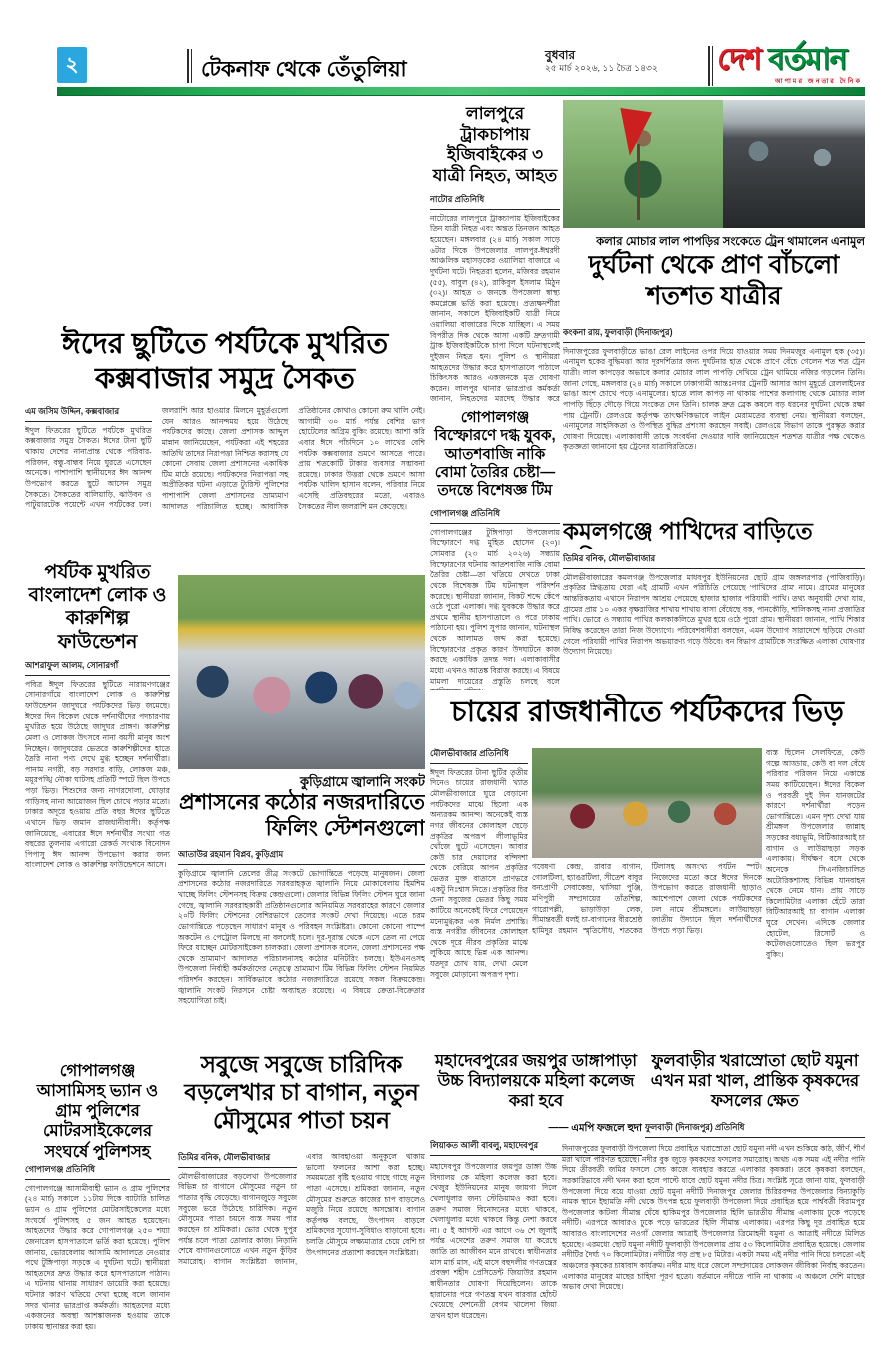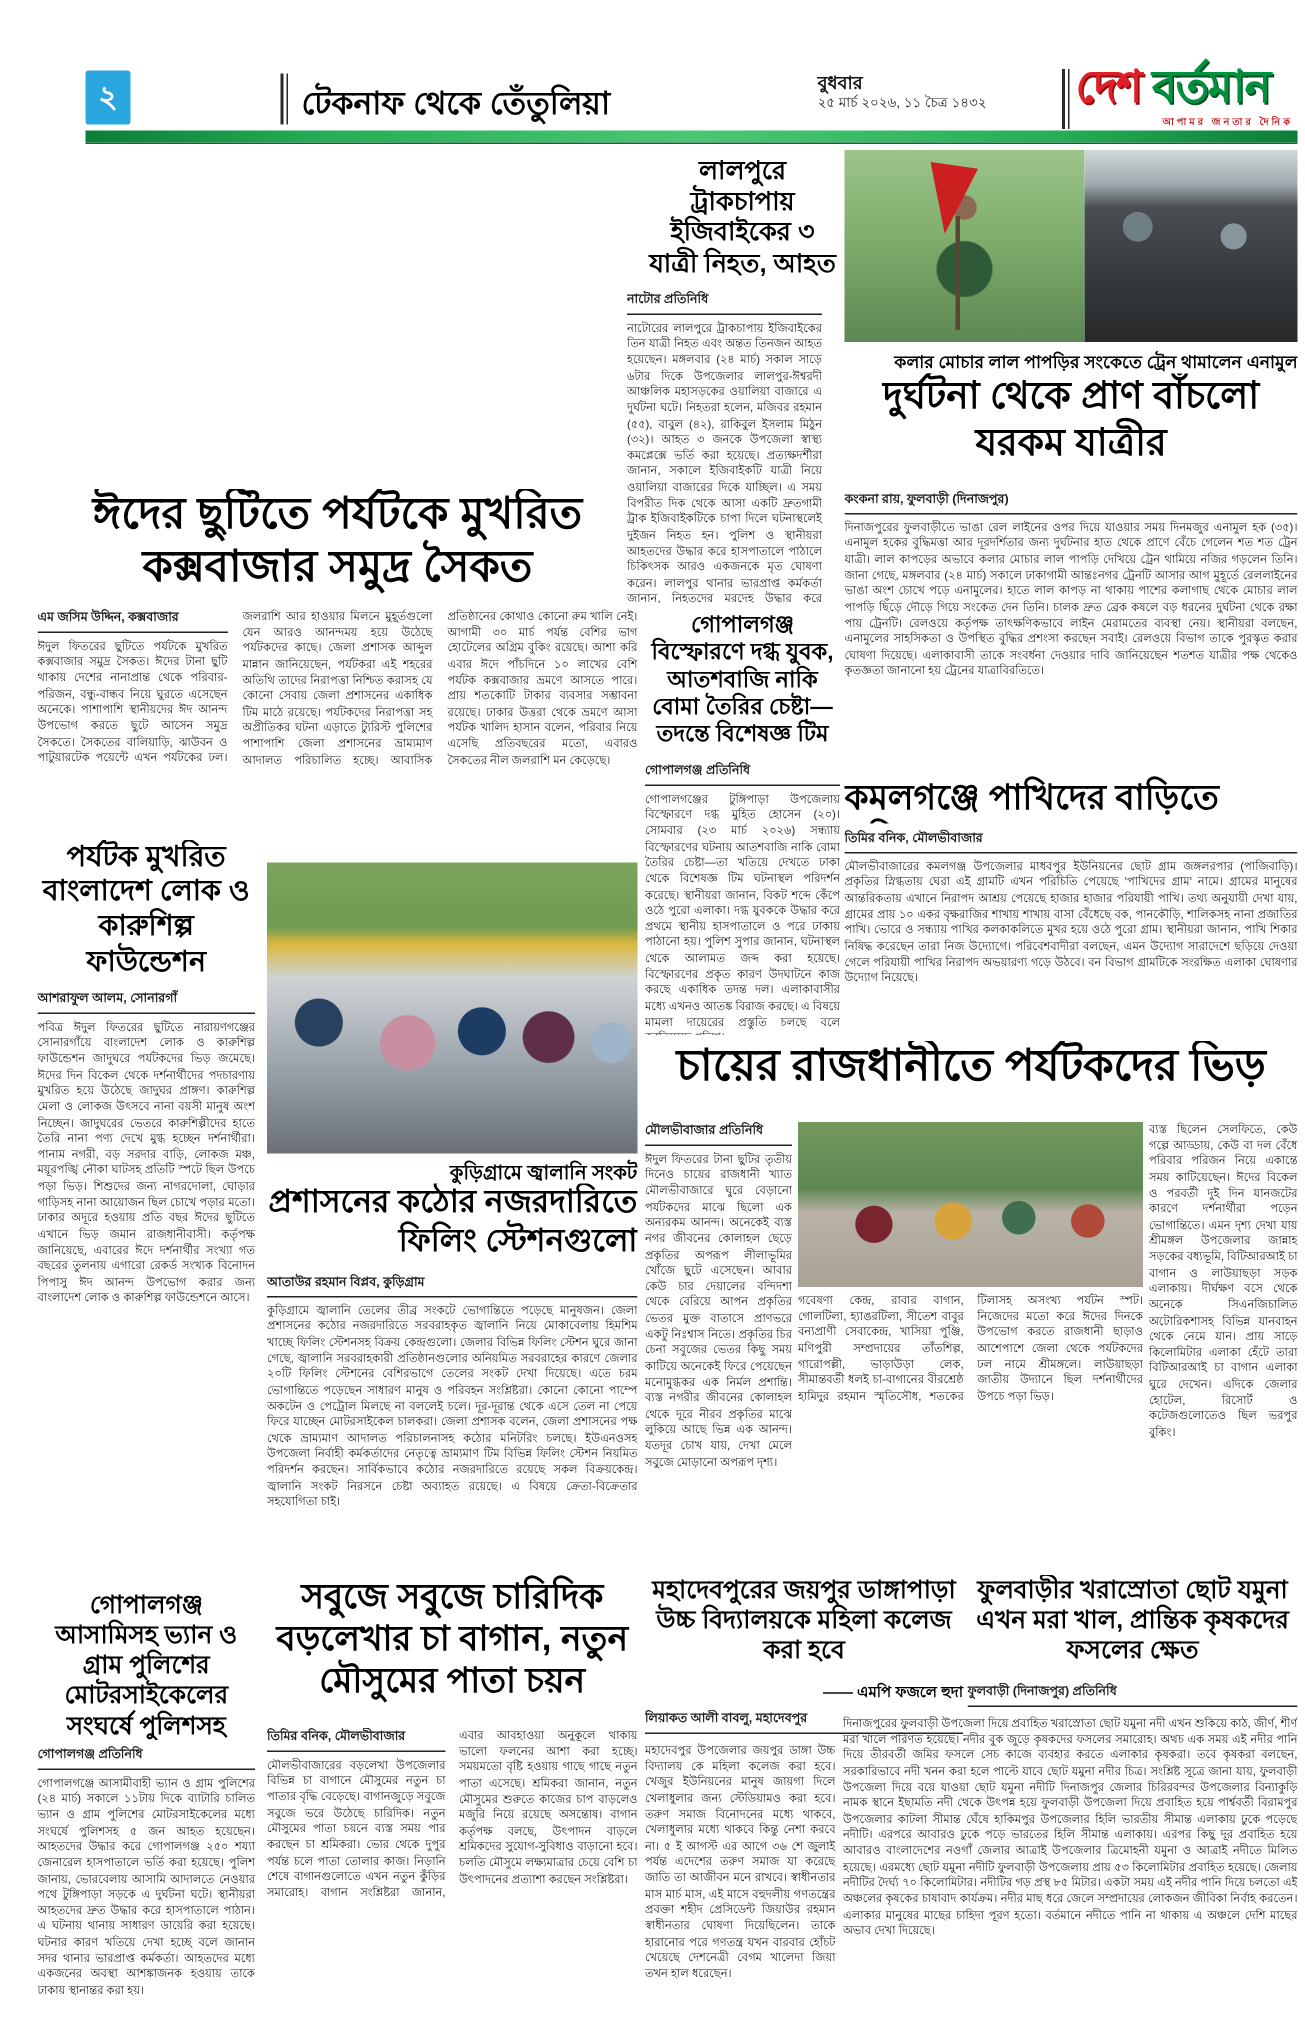--- a/index.html
+++ b/index.html
@@ -122,39 +122,39 @@
     <span>কুড়িগ্রামে জ্বালানি তেলের তীব্র সংকটে ভোগান্তিতে পড়েছে মানুষজন। জেলা প্রশাসনের কঠোর নজরদারিতে সরবরাহকৃত জ্বালানি নিয়ে মোকাবেলায় হিমশিম খাচ্ছে ফিলিং স্টেশনসহ বিক্রয় কেন্দ্রগুলো। জেলার বিভিন্ন ফিলিং স্টেশন ঘুরে জানা গেছে, জ্বালানি সরবরাহকারী প্রতিষ্ঠানগুলোর অনিয়মিত সরবরাহের কারণে জেলার ২০টি ফিলিং স্টেশনের বেশিরভাগে তেলের সংকট দেখা দিয়েছে। এতে চরম ভোগান্তিতে পড়েছেন সাধারণ মানুষ ও পরিবহন সংশ্লিষ্টরা। কোনো কোনো পাম্পে অকটেন ও পেট্রোল মিলছে না বললেই চলে। দূর-দূরান্ত থেকে এসে তেল না পেয়ে ফিরে যাচ্ছেন মোটরসাইকেল চালকরা। জেলা প্রশাসক বলেন, জেলা প্রশাসনের পক্ষ থেকে ভ্রাম্যমাণ আদালত পরিচালনাসহ কঠোর মনিটরিং চলছে। ইউএনওসহ উপজেলা নির্বাহী কর্মকর্তাদের নেতৃত্বে ভ্রাম্যমাণ টিম বিভিন্ন ফিলিং স্টেশন নিয়মিত পরিদর্শন করছেন। সার্বিকভাবে কঠোর নজরদারিতে রয়েছে সকল বিক্রয়কেন্দ্র। জ্বালানি সংকট নিরসনে চেষ্টা অব্যাহত রয়েছে। এ বিষয়ে ক্রেতা-বিক্রেতার সহযোগিতা চাই।</span>
   </div>
 
   <div class="abs headline" style="left:178px;top:1050px;width:247px;height:98px;font-size:23px;">সবুজে সবুজে চারিদিক বড়লেখার চা বাগান, নতুন মৌসুমের পাতা চয়ন</div>
   <div class="abs body-text cols2" style="left:178px;top:1152px;width:247px;height:180px;">
     <span class="byline">তিমির বনিক, মৌলভীবাজার</span>
     <span>মৌলভীবাজারের বড়লেখা উপজেলার বিভিন্ন চা বাগানে মৌসুমের নতুন চা পাতার বৃদ্ধি বেড়েছে। বাগানজুড়ে সবুজে সবুজে ভরে উঠেছে চারিদিক। নতুন মৌসুমের পাতা চয়নে ব্যস্ত সময় পার করছেন চা শ্রমিকরা। ভোর থেকে দুপুর পর্যন্ত চলে পাতা তোলার কাজ। নিড়ানি শেষে বাগানগুলোতে এখন নতুন কুঁড়ির সমারোহ। বাগান সংশ্লিষ্টরা জানান, এবার আবহাওয়া অনুকূলে থাকায় ভালো ফলনের আশা করা হচ্ছে। সময়মতো বৃষ্টি হওয়ায় গাছে গাছে নতুন পাতা এসেছে। শ্রমিকরা জানান, নতুন মৌসুমের শুরুতে কাজের চাপ বাড়লেও মজুরি নিয়ে রয়েছে অসন্তোষ। বাগান কর্তৃপক্ষ বলছে, উৎপাদন বাড়লে শ্রমিকদের সুযোগ-সুবিধাও বাড়ানো হবে। চলতি মৌসুমে লক্ষ্যমাত্রার চেয়ে বেশি চা উৎপাদনের প্রত্যাশা করছেন সংশ্লিষ্টরা।</span>
   </div>
 
   <div class="abs headline" style="left:430px;top:104px;width:130px;height:86px;font-size:17px;">লালপুরে ট্রাকচাপায় ইজিবাইকের ৩ যাত্রী নিহত, আহত ৩</div>
-  <div class="abs body-text" style="left:418px;top:194px;width:130px;height:208px;">
+  <div class="abs body-text" style="left:430px;top:194px;width:130px;height:208px;">
     <span class="byline">নাটোর প্রতিনিধি</span>
     <span>নাটোরের লালপুরে ট্রাকচাপায় ইজিবাইকের তিন যাত্রী নিহত এবং অন্তত তিনজন আহত হয়েছেন। মঙ্গলবার (২৪ মার্চ) সকাল সাড়ে ৬টার দিকে উপজেলার লালপুর-ঈশ্বরদী আঞ্চলিক মহাসড়কের ওয়ালিয়া বাজারে এ দুর্ঘটনা ঘটে। নিহতরা হলেন, মজিবর রহমান (৫৫), বাবুল (৪২), রাকিবুল ইসলাম মিঠুন (৩২)। আহত ৩ জনকে উপজেলা স্বাস্থ্য কমপ্লেক্সে ভর্তি করা হয়েছে। প্রত্যক্ষদর্শীরা জানান, সকালে ইজিবাইকটি যাত্রী নিয়ে ওয়ালিয়া বাজারের দিকে যাচ্ছিল। এ সময় বিপরীত দিক থেকে আসা একটি দ্রুতগামী ট্রাক ইজিবাইকটিকে চাপা দিলে ঘটনাস্থলেই দুইজন নিহত হন। পুলিশ ও স্থানীয়রা আহতদের উদ্ধার করে হাসপাতালে পাঠালে চিকিৎসক আরও একজনকে মৃত ঘোষণা করেন। লালপুর থানার ভারপ্রাপ্ত কর্মকর্তা জানান, নিহতদের মরদেহ উদ্ধার করে ময়নাতদন্তের জন্য মর্গে পাঠানো হয়েছে। ঘাতক ট্রাকটি আটকের চেষ্টা চলছে এবং এ ঘটনায় পরবর্তী আইনগত ব্যবস্থা প্রক্রিয়াধীন রয়েছে।</span>
   </div>
 
   <div class="abs headline" style="left:430px;top:408px;width:130px;height:96px;font-size:15px;">গোপালগঞ্জ বিস্ফোরণে দগ্ধ যুবক, আতশবাজি নাকি বোমা তৈরির চেষ্টা—তদন্তে বিশেষজ্ঞ টিম</div>
   <div class="abs body-text" style="left:430px;top:508px;width:130px;height:182px;">
     <span class="byline">গোপালগঞ্জ প্রতিনিধি</span>
     <span>গোপালগঞ্জের টুঙ্গিপাড়া উপজেলায় বিস্ফোরণে দগ্ধ মুহিত হোসেন (২০)। সোমবার (২৩ মার্চ ২০২৬) সন্ধ্যায় বিস্ফোরণের ঘটনায় আতশবাজি নাকি বোমা তৈরির চেষ্টা—তা খতিয়ে দেখতে ঢাকা থেকে বিশেষজ্ঞ টিম ঘটনাস্থল পরিদর্শন করেছে। স্থানীয়রা জানান, বিকট শব্দে কেঁপে ওঠে পুরো এলাকা। দগ্ধ যুবককে উদ্ধার করে প্রথমে স্থানীয় হাসপাতালে ও পরে ঢাকায় পাঠানো হয়। পুলিশ সুপার জানান, ঘটনাস্থল থেকে আলামত জব্দ করা হয়েছে। বিস্ফোরণের প্রকৃত কারণ উদঘাটনে কাজ করছে একাধিক তদন্ত দল। এলাকাবাসীর মধ্যে এখনও আতঙ্ক বিরাজ করছে। এ বিষয়ে মামলা দায়েরের প্রস্তুতি চলছে বলে জানিয়েছে পুলিশ।</span>
   </div>
 
   <div class="photo photo-train-left" style="left:563px;top:100px;width:160px;height:128px;">
     <div class="flag-stick"></div>
     <div class="flag"></div>
   </div>
   <div class="photo photo-train-right" style="left:723px;top:100px;width:142px;height:128px;"></div>
 
   <div class="abs kicker" style="left:563px;top:233px;width:302px;font-size:11.5px;">কলার মোচার লাল পাপড়ির সংকেতে ট্রেন থামালেন এনামুল</div>
-  <div class="abs headline" style="left:563px;top:249px;width:302px;height:74px;font-size:25px;">দুর্ঘটনা থেকে প্রাণ বাঁচলো যরকম যাত্রীর</div>
+  <div class="abs headline" style="left:563px;top:249px;width:302px;height:74px;font-size:25px;">দুর্ঘটনা থেকে প্রাণ বাঁচলো শতশত যাত্রীর</div>
   <div class="abs body-text" style="left:563px;top:327px;width:302px;height:184px;">
     <span class="byline">কংকনা রায়, ফুলবাড়ী (দিনাজপুর)</span>
     <span>দিনাজপুরের ফুলবাড়ীতে ভাঙা রেল লাইনের ওপর দিয়ে যাওয়ার সময় দিনমজুর এনামুল হক (৩৫)। এনামুল হকের বুদ্ধিমত্তা আর দূরদর্শিতার জন্য দুর্ঘটনার হাত থেকে প্রাণে বেঁচে গেলেন শত শত ট্রেন যাত্রী। লাল কাপড়ের অভাবে কলার মোচার লাল পাপড়ি দেখিয়ে ট্রেন থামিয়ে নজির গড়লেন তিনি। জানা গেছে, মঙ্গলবার (২৪ মার্চ) সকালে ঢাকাগামী আন্তঃনগর ট্রেনটি আসার আগ মুহূর্তে রেললাইনের ভাঙা অংশ চোখে পড়ে এনামুলের। হাতে লাল কাপড় না থাকায় পাশের কলাগাছ থেকে মোচার লাল পাপড়ি ছিঁড়ে দৌড়ে গিয়ে সংকেত দেন তিনি। চালক দ্রুত ব্রেক কষলে বড় ধরনের দুর্ঘটনা থেকে রক্ষা পায় ট্রেনটি। রেলওয়ে কর্তৃপক্ষ তাৎক্ষণিকভাবে লাইন মেরামতের ব্যবস্থা নেয়। স্থানীয়রা বলছেন, এনামুলের সাহসিকতা ও উপস্থিত বুদ্ধির প্রশংসা করছেন সবাই। রেলওয়ে বিভাগ তাকে পুরস্কৃত করার ঘোষণা দিয়েছে। এলাকাবাসী তাকে সংবর্ধনা দেওয়ার দাবি জানিয়েছেন শতশত যাত্রীর পক্ষ থেকেও কৃতজ্ঞতা জানানো হয় ট্রেনের যাত্রাবিরতিতে।</span>
   </div>
 
   <div class="abs headline" style="left:563px;top:517px;width:302px;height:32px;font-size:23px;text-align:left;">কমলগঞ্জে পাখিদের বাড়িতে পরিনত</div>
   <div class="abs body-text" style="left:563px;top:553px;width:302px;height:138px;">
     <span class="byline">তিমির বনিক, মৌলভীবাজার</span>
     <span>মৌলভীবাজারের কমলগঞ্জ উপজেলার মাধবপুর ইউনিয়নের ছোট গ্রাম জঙ্গলরপার (পাজিবাড়ি)। প্রকৃতির স্নিগ্ধতায় ঘেরা এই গ্রামটি এখন পরিচিতি পেয়েছে 'পাখিদের গ্রাম' নামে। গ্রামের মানুষের আন্তরিকতায় এখানে নিরাপদ আশ্রয় পেয়েছে হাজার হাজার পরিযায়ী পাখি। তথ্য অনুযায়ী দেখা যায়, গ্রামের প্রায় ১০ একর বৃক্ষরাজির শাখায় শাখায় বাসা বেঁধেছে বক, পানকৌড়ি, শালিকসহ নানা প্রজাতির পাখি। ভোরে ও সন্ধ্যায় পাখির কলকাকলিতে মুখর হয়ে ওঠে পুরো গ্রাম। স্থানীয়রা জানান, পাখি শিকার নিষিদ্ধ করেছেন তারা নিজ উদ্যোগে। পরিবেশবাদীরা বলছেন, এমন উদ্যোগ সারাদেশে ছড়িয়ে দেওয়া গেলে পরিযায়ী পাখির নিরাপদ অভয়ারণ্য গড়ে উঠবে। বন বিভাগ গ্রামটিকে সংরক্ষিত এলাকা ঘোষণার উদ্যোগ নিয়েছে।</span>
   </div>

